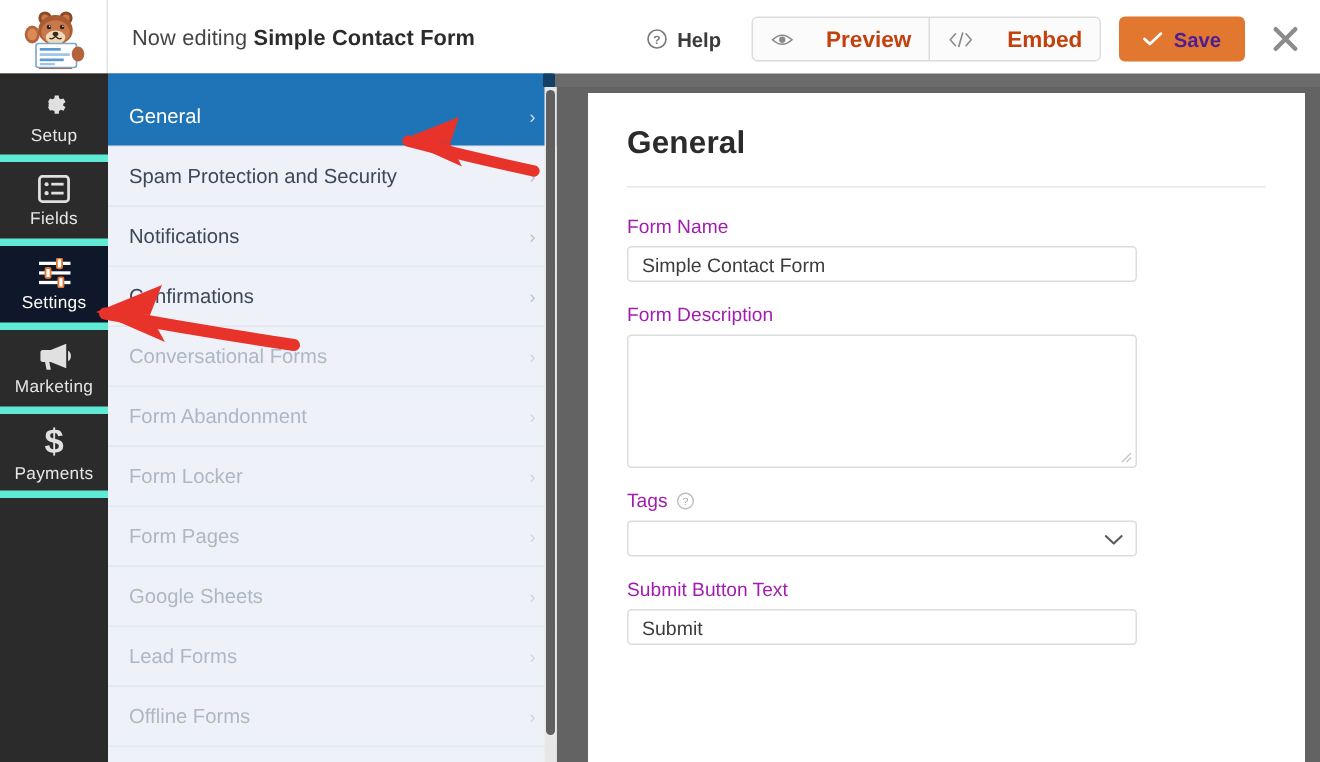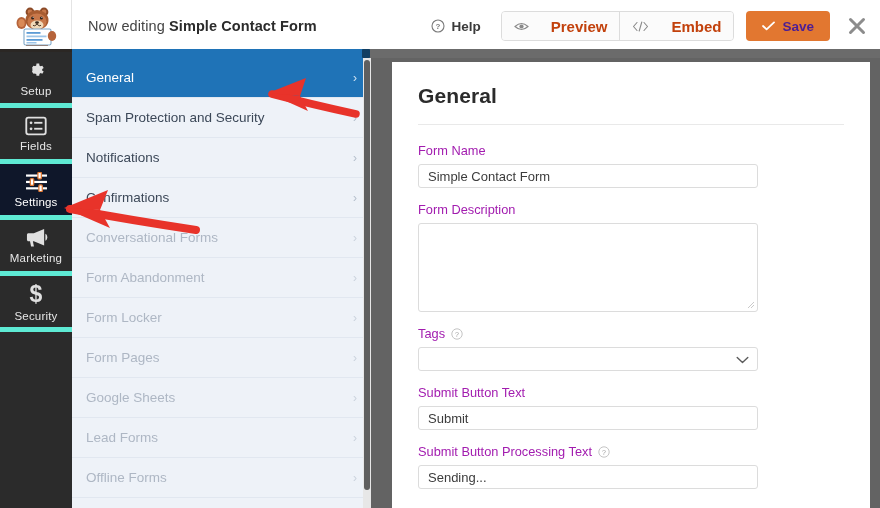--- a/index.html
+++ b/index.html
@@ -357,21 +357,21 @@
       </span>
       <span class="rlabel">Marketing</span>
     </div>
 
     <div class="rail-item">
       <span class="ico">
         <svg width="18" height="24" viewBox="0 0 18 24">
           <text x="9" y="20" font-size="23" font-weight="bold" fill="#e0e0e0" text-anchor="middle" font-family="Liberation Sans, sans-serif">$</text>
         </svg>
       </span>
-      <span class="rlabel">Security</span>
+      <span class="rlabel">Payments</span>
     </div>
   </div>
 
   <div class="gutter"></div>
 
   <div class="settings-panel">
 
     <div class="srow active">
       <span>General</span>
       <span class="chev">›</span>
@@ -469,34 +469,20 @@
 
       <div class="field">
         <div class="flabel">
           <span>Submit Button Text</span>
         </div>
         <div class="txt-input">
           <span>Submit</span>
         </div>
       </div>
 
-      <div class="field">
-        <div class="flabel">
-          <span>Submit Button Processing Text</span>
-          <span class="ico">
-            <svg width="12" height="12" viewBox="0 0 12 12">
-              <circle cx="6" cy="6" r="5.2" fill="none" stroke="#bdbdbd" stroke-width="0.9"></circle>
-              <text x="6" y="8.8" font-size="7" fill="#a0a0a0" text-anchor="middle" font-family="Liberation Sans, sans-serif">?</text>
-            </svg>
-          </span>
-        </div>
-        <div class="txt-input">
-          <span>Sending...</span>
-        </div>
-      </div>
 
     </div>
   </div>
 
   <svg class="arrows" viewBox="0 0 880 508">
     <g>
       <path d="M356 114 Q310 104 272 94" stroke="#e8332a" stroke-width="7.5" fill="none" stroke-linecap="round"></path>
       <path d="M268 93 L306 78 L300 96 Z" fill="#e8332a"></path>
       <path d="M268 93 L308 111 L300 96 Z" fill="#e8332a"></path>
     </g>

